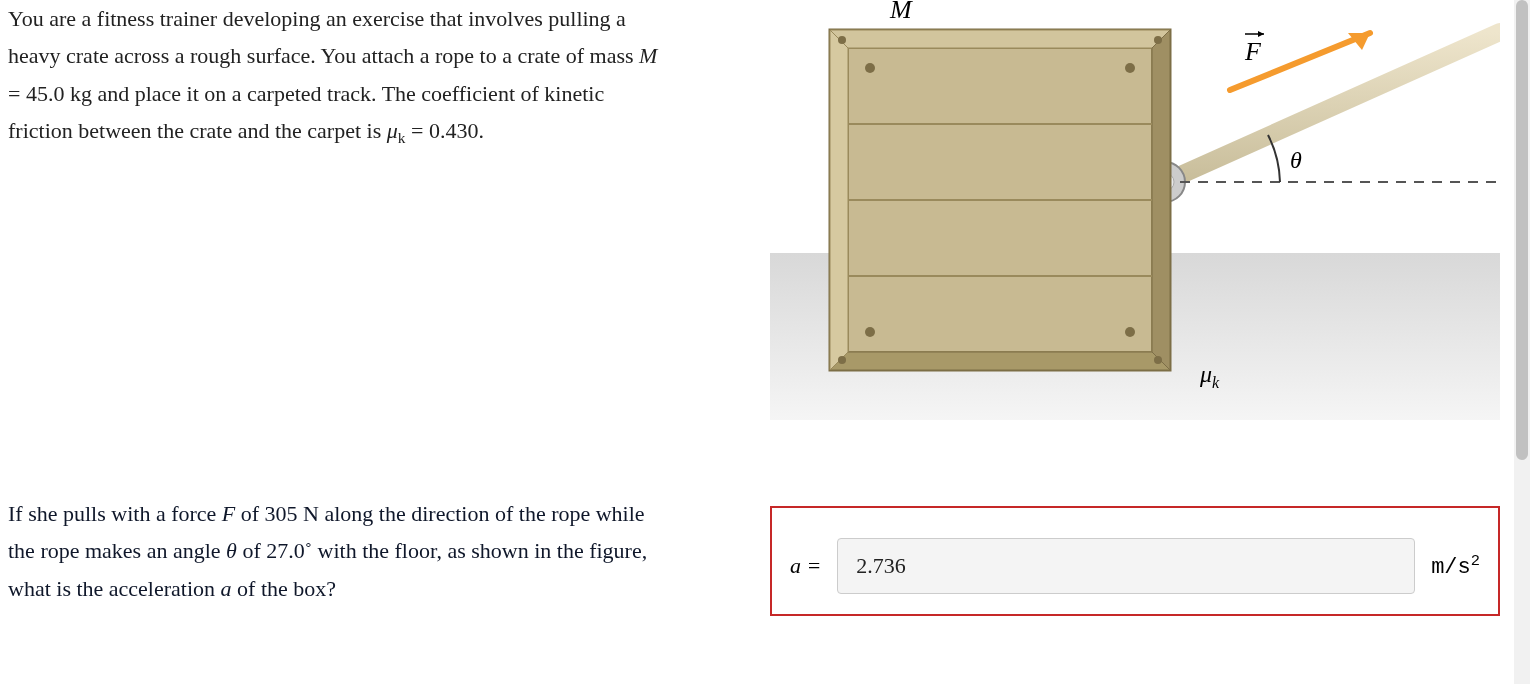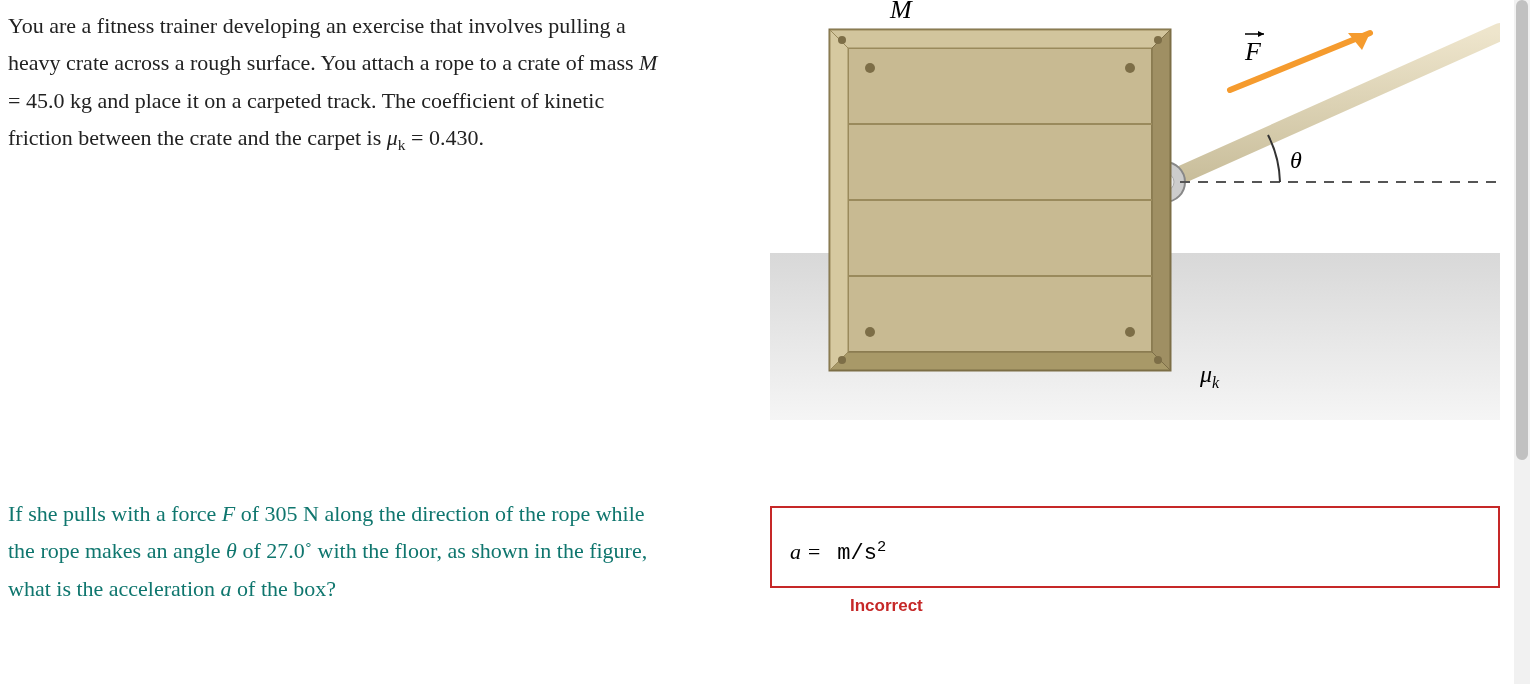--- a/index.html
+++ b/index.html
@@ -14,33 +14,32 @@
   .left-col {
     position: absolute;
     left: 8px;
     top: 0;
     width: 660px;
   }
   .problem-text {
     font-size: 22px;
     line-height: 1.7;
     color: #222;
-    margin-top: 7px;
   }
   .problem-text p { margin-bottom: 18px; }
   .italic { font-style: italic; font-family: 'Times New Roman', serif; }
   .subscript { vertical-align: sub; font-size: 0.7em; }
   .question-text {
     position: absolute;
     left: 8px;
     top: 495px;
     width: 660px;
     font-size: 22px;
     line-height: 1.7;
-    color: #0f766e;
+    color: #0f172a;
   }
   .figure-area {
     position: absolute;
     left: 770px;
     top: 0;
     width: 730px;
     height: 420px;
   }
   .answer-group {
     position: absolute;
@@ -182,22 +181,22 @@
     <text x="520" y="168" font-family="Times New Roman" font-style="italic" font-size="24" fill="#000">θ</text>
     <text x="430" y="382" font-family="Times New Roman" font-style="italic" font-size="24" fill="#000">
       <tspan>μ</tspan><tspan font-size="16" dy="6">k</tspan>
     </text>
   </svg>
 </div>
 
 <div class="answer-group">
   <div class="answer-box">
     <span class="answer-label">a =</span>
+    <input class="answer-input" type="text" value="2.736" style="">
     <span class="answer-units">
       <span>m/s</span><span class="sup">2</span>
     </span>
   </div>
-  <div class="feedback">Incorrect</div>
 </div>
 
 <div class="scrollbar">
   <div class="scroll-thumb"></div>
 </div>
 
 </body></html>

